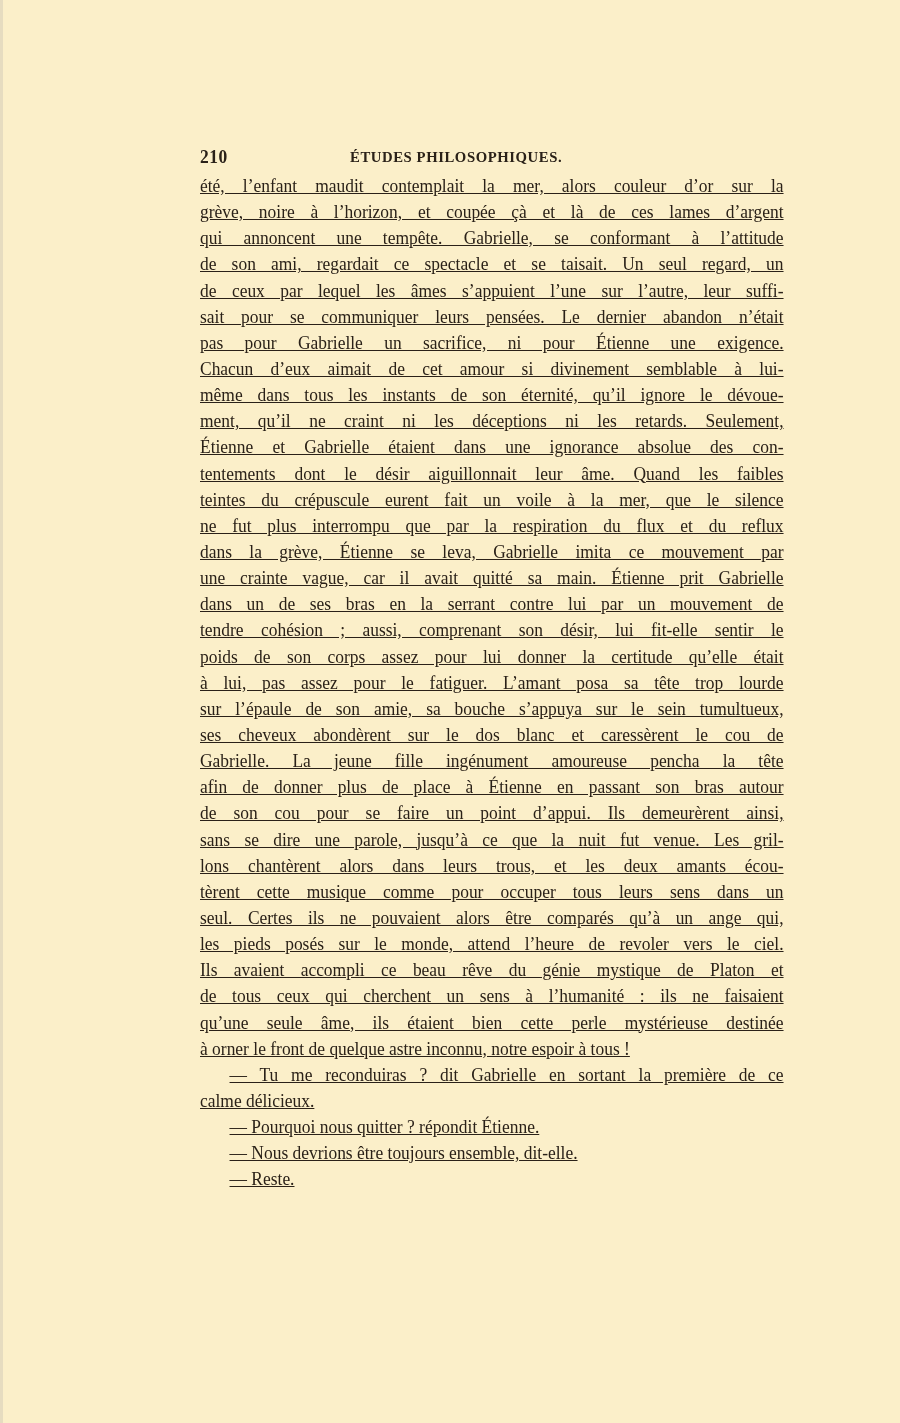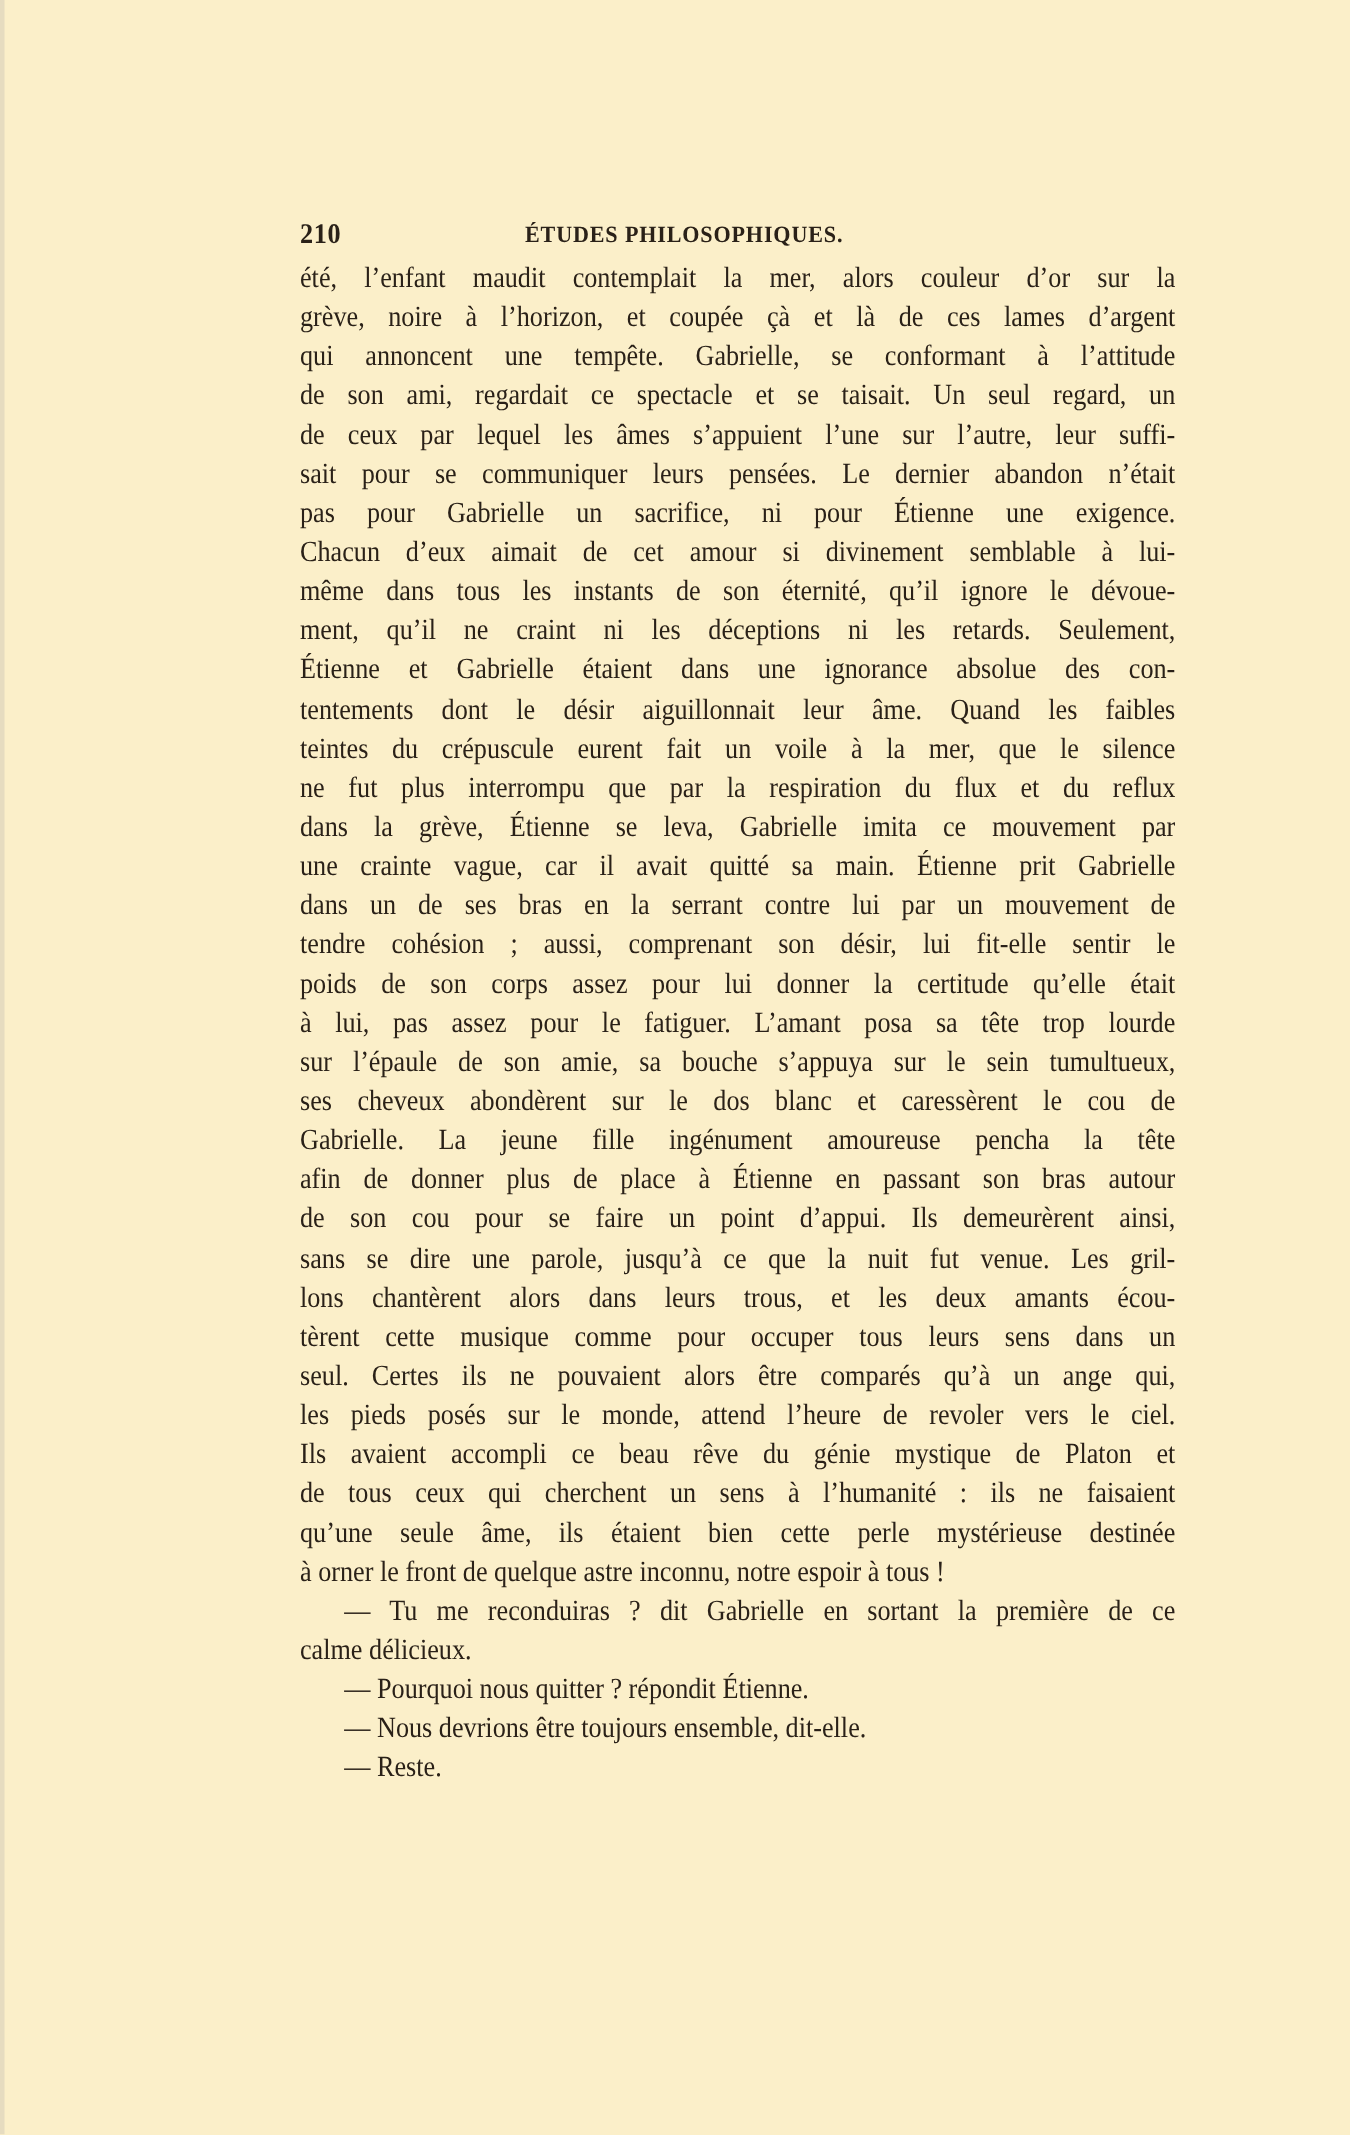--- a/index.html
+++ b/index.html
@@ -46,20 +46,21 @@
       font-weight: bold;
       letter-spacing: 0.6px;
       transform: scaleX(0.95);
       transform-origin: left top;
     }
     .body-text {
       position: absolute;
       left: 200px;
       top: 173px;
       width: 584px;
+      text-decoration: underline;
     }
     .line {
       display: block;
       height: 26.15px;
       line-height: 26.15px;
       font-size: 19.5px;
       white-space: nowrap;
       text-align: justify;
       text-align-last: justify;
       transform: scaleX(0.895);

